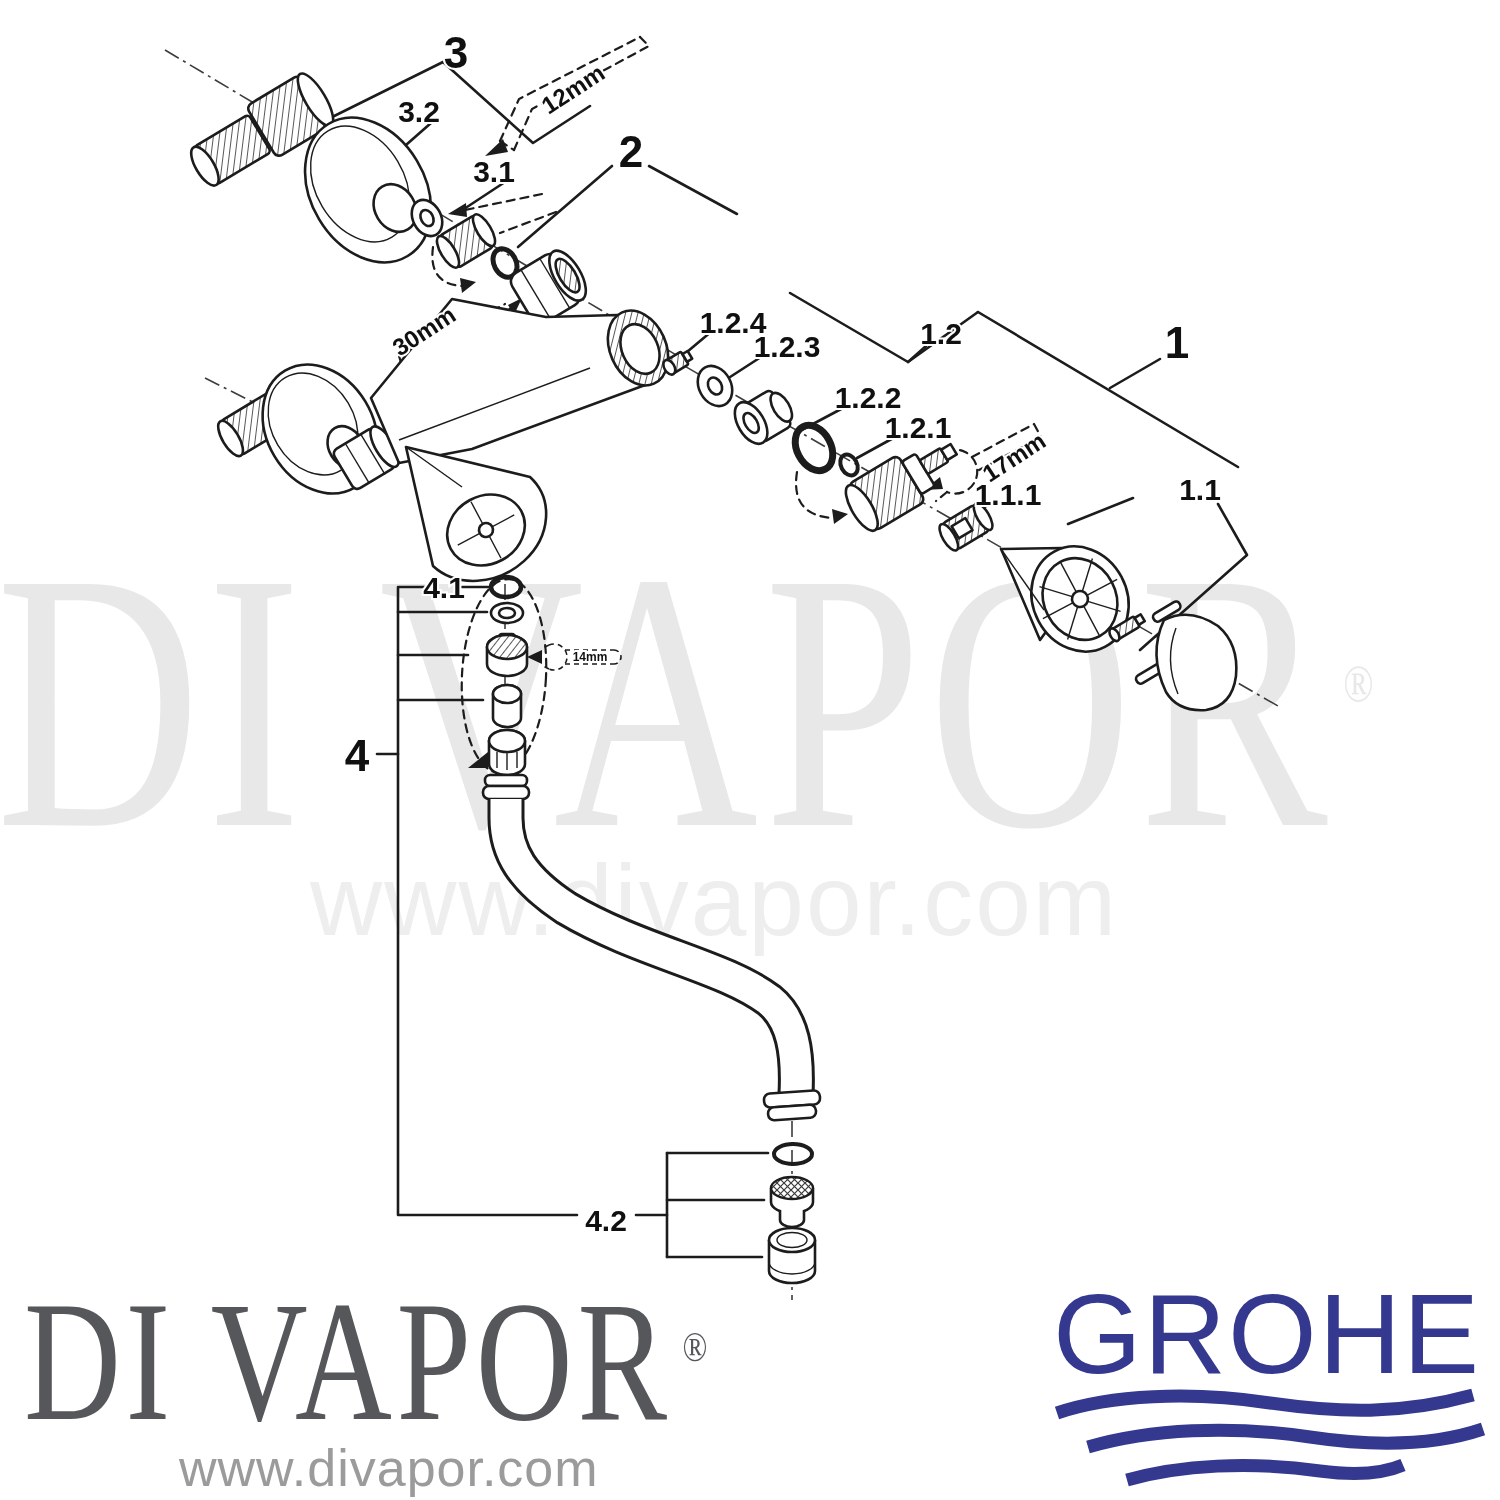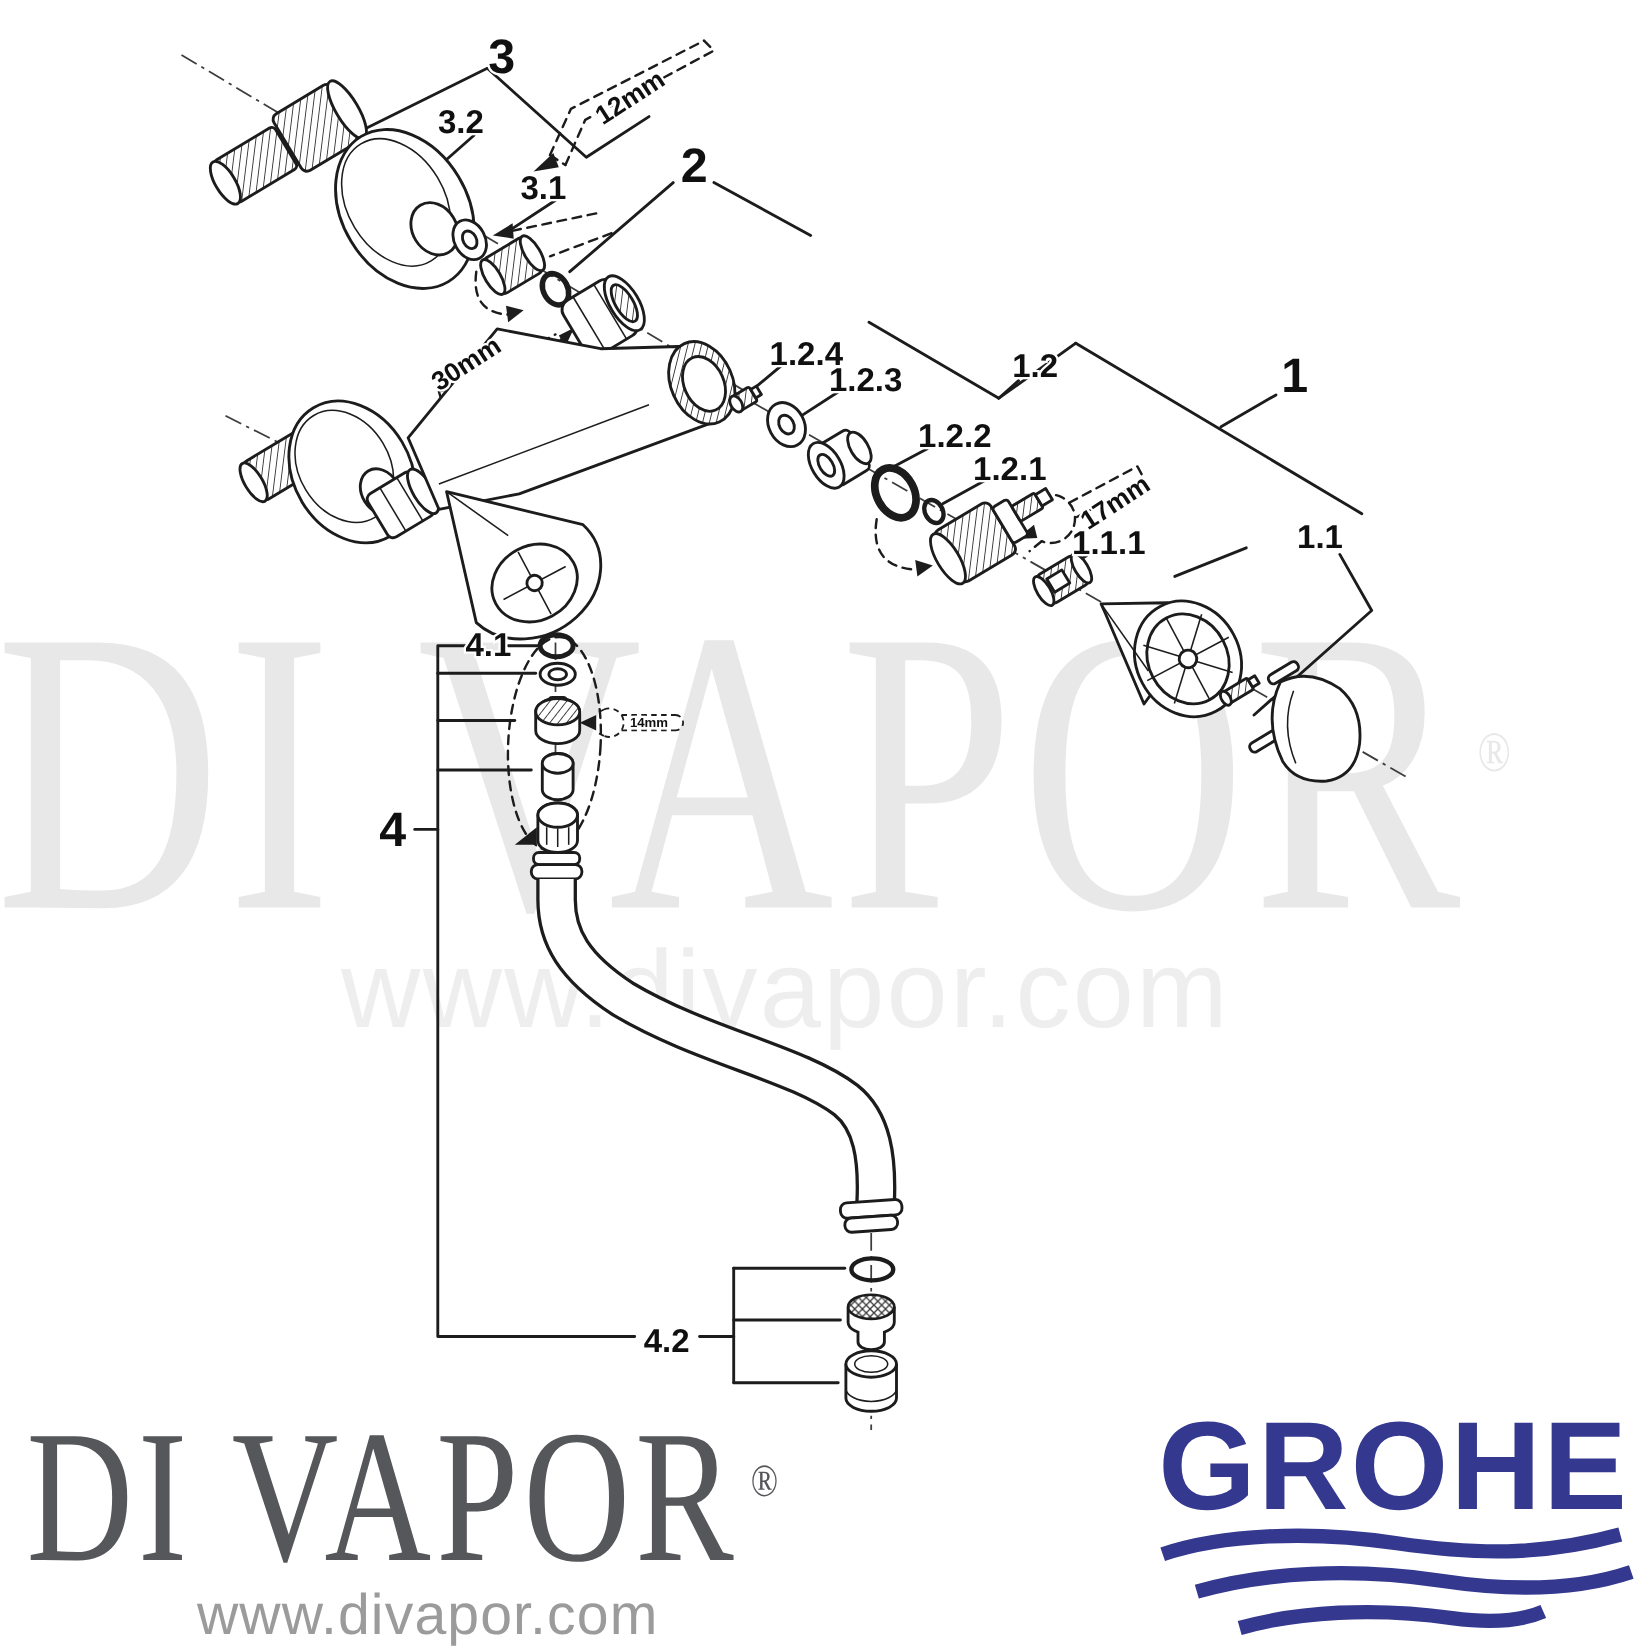--- a/index.html
+++ b/index.html
@@ -17,21 +17,21 @@
 
   
   .ft-divapor{left:24px;top:1275px;font-family:"Liberation Serif","DejaVu Serif",serif;
     font-size:172px;line-height:1;color:var(--dv-gray);letter-spacing:6px;white-space:nowrap;
     transform:scaleX(0.78);transform-origin:left top;}
   .ft-reg{font-size:42px;vertical-align:super;letter-spacing:0;margin-left:14px;}
   .ft-url{left:179px;top:1442px;font-size:52px;line-height:1;color:#9b9b9b;
     letter-spacing:1px;white-space:nowrap;}
 
   
-  .ft-grohe{left:1053px;top:1277px;font-size:114px;line-height:1;font-weight:bold;
+  .ft-grohe{left:1053px;top:1277px;font-size:114px;line-height:1;font-weight:normal;
     color:var(--grohe-blue);letter-spacing:2px;white-space:nowrap;}
   .grohe-waves{left:1050px;top:1385px;}
   .grohe-waves path{fill:none;stroke:var(--grohe-blue);stroke-width:13;}
 
   
   svg.diagram{left:0;top:0;}
   .ink{stroke:var(--ink);fill:none;stroke-width:2.6;stroke-linejoin:round;stroke-linecap:round;}
   .part{stroke:var(--ink);fill:#fff;stroke-width:2.6;stroke-linejoin:round;}
   .thin{stroke:var(--ink);fill:none;stroke-width:1.4;}
   .hatched{stroke:var(--ink);fill:url(#hb);stroke-width:2.6;stroke-linejoin:round;}

